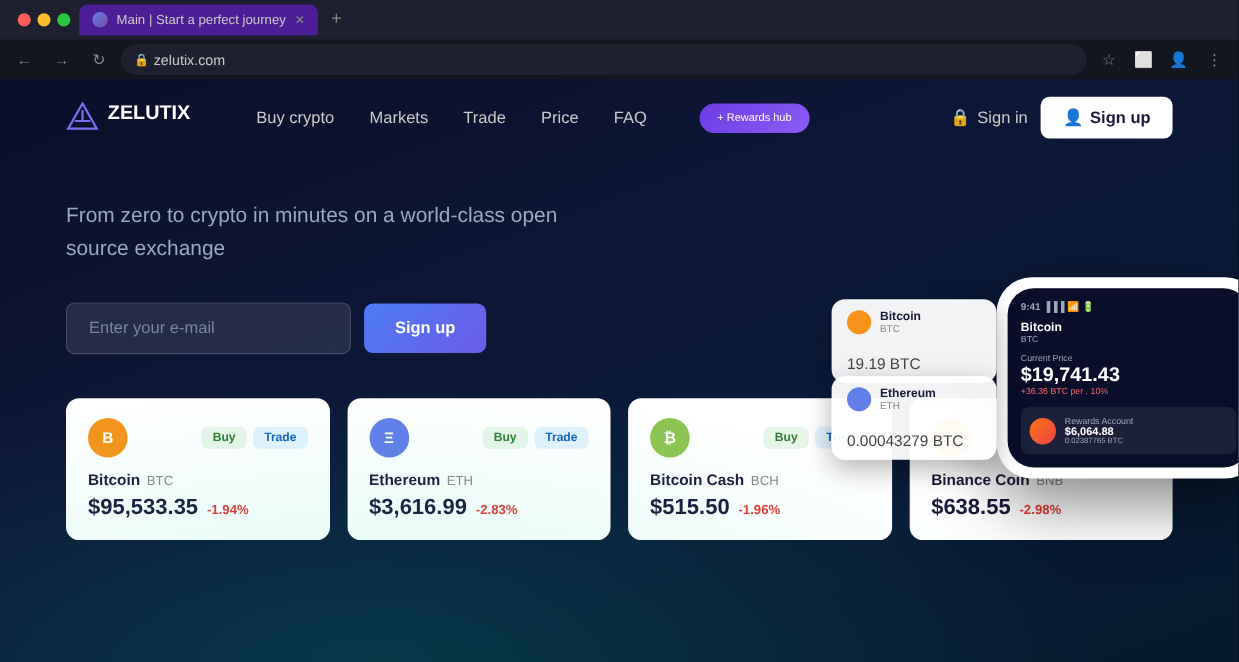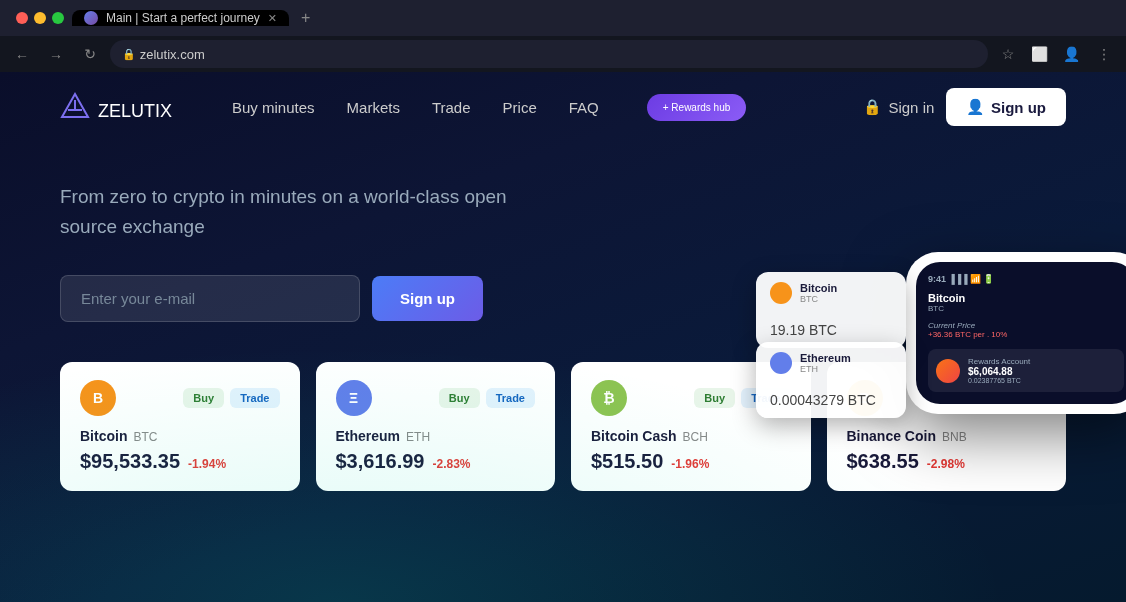--- a/index.html
+++ b/index.html
@@ -1,63 +1,63 @@
 <!DOCTYPE html>
 <html><head>
   <meta charset="utf-8">
   <style>
     * { margin: 0; padding: 0; box-sizing: border-box; }
     body { font-family: -apple-system, BlinkMacSystemFont, 'Segoe UI', sans-serif; background: #0a0e1a; color: #fff; width: 1126px; height: 602px; overflow: hidden; }
 
     
     .browser-chrome { background: #1e2030; height: 72px; }
     .browser-tabs { display: flex; align-items: center; height: 36px; background: #1e2030; padding: 0 8px; }
-    .browser-tab { display: flex; align-items: center; gap: 8px; background: #000000; border-radius: 8px 8px 0 0; padding: 0 12px; height: 16px; font-size: 12px; color: #ccc; min-width: 180px; }
+    .browser-tab { display: flex; align-items: center; gap: 8px; background: #4c1d95; border-radius: 8px 8px 0 0; padding: 0 12px; height: 28px; font-size: 12px; color: #ccc; min-width: 180px; }
     .browser-tab-icon { width: 14px; height: 14px; border-radius: 50%; background: linear-gradient(135deg, #667eea, #764ba2); }
     .browser-tab-close { margin-left: auto; cursor: pointer; color: #888; font-size: 11px; }
     .browser-tab-new { margin-left: 4px; background: none; border: none; color: #888; font-size: 16px; cursor: pointer; padding: 4px 8px; }
     .browser-controls { display: flex; align-items: center; height: 36px; padding: 0 8px; gap: 6px; background: #13161f; }
     .browser-btn { width: 28px; height: 28px; border-radius: 50%; background: none; border: none; color: #888; cursor: pointer; display: flex; align-items: center; justify-content: center; font-size: 14px; }
     .browser-url-bar { flex: 1; background: #1e2030; border: none; border-radius: 20px; height: 28px; padding: 0 12px; color: #ccc; font-size: 13px; display: flex; align-items: center; }
     .url-lock { font-size: 11px; margin-right: 4px; color: #888; }
     .url-text { font-size: 13px; color: #ccc; }
     .browser-right-btns { display: flex; gap: 4px; }
 
     
     .website { height: 530px; overflow: hidden; background: linear-gradient(160deg, #0a0e2a 0%, #0d1535 30%, #0a1a3a 60%, #051a2e 100%); position: relative; }
 
     
     .navbar { display: flex; align-items: center; padding: 0 60px; height: 70px; position: relative; z-index: 10; }
-    .logo { display: flex; align-items: flex-end; gap: 8px; text-decoration: none; color: #fff; font-weight: 400; font-size: 18px; }
+    .logo { display: flex; align-items: flex-start; gap: 8px; text-decoration: none; color: #fff; font-weight: 700; font-size: 18px; }
     .logo-icon { width: 30px; height: 30px; }
     .nav-links { display: flex; align-items: center; gap: 32px; margin-left: 60px; }
     .nav-link { color: #ccc; text-decoration: none; font-size: 15px; cursor: pointer; }
     .rewards-btn { background: linear-gradient(135deg, #6c3ce3, #8b5cf6); color: #fff; border: none; border-radius: 20px; padding: 8px 16px; font-size: 10px; cursor: pointer; margin-left: 16px; }
     .nav-right { margin-left: auto; display: flex; align-items: center; gap: 12px; }
     .signin-btn { background: none; border: none; color: #ccc; font-size: 15px; cursor: pointer; display: flex; align-items: center; gap: 6px; }
     .signup-btn { background: #fff; color: #1a1a3e; border: none; border-radius: 8px; padding: 10px 20px; font-size: 15px; font-weight: 600; cursor: pointer; display: flex; align-items: center; gap: 6px; }
 
     
     .hero { padding: 40px 60px 20px; position: relative; }
     .hero-content { max-width: 500px; }
     .hero-title { font-size: 46px; font-weight: 700; line-height: 1.15; color: #fff; margin-bottom: 20px; }
     .hero-subtitle { font-size: 19px; color: #9ab; line-height: 1.6; margin-bottom: 32px; }
     .hero-form { display: flex; gap: 12px; align-items: center; }
-    .email-input { background: rgba(255,255,255,0.1); border: 1px solid rgba(255,255,255,0.15); border-radius: 8px; padding: 14px 20px; color: #fff; font-size: 15px; width: 300px; outline: none; }
+    .email-input { background: rgba(255,255,255,0.1); border: 1px solid rgba(255,255,255,0.15); border-radius: 8px; padding: 14px 20px; color: #fff; font-size: 15px; width: 259px; outline: none; }
     .email-input::placeholder { color: #789; }
     .signup-hero-btn { background: linear-gradient(135deg, #4c7cf7, #6c5ce7); color: #fff; border: none; border-radius: 8px; padding: 14px 28px; font-size: 15px; font-weight: 600; cursor: pointer; }
 
     
     .phone-mockup { position: absolute; right: 60px; top: 130px; width: 320px; }
     .phone-outer { background: #fff; border-radius: 32px; padding: 10px; box-shadow: 0 20px 60px rgba(0,0,0,0.5); width: 240px; margin-left: auto; }
     .phone-screen { background: #0a0e2a; border-radius: 24px; overflow: hidden; padding: 12px; }
     .phone-header { font-size: 9px; color: #9ab; margin-bottom: 8px; font-weight: bold; }
     .phone-coin-name { font-size: 11px; font-weight: 600; color: #fff; }
     .phone-coin-sub { font-size: 8px; color: #9ab; }
-    .phone-price-label { font-size: 8px; color: #9ab; margin-top: 8px; font-style: italic; }
+    .phone-price-label { font-size: 8px; color: #9ab; margin-top: 8px; }
     .phone-price { font-size: 18px; font-weight: 700; color: #fff; }
     .phone-change { font-size: 8px; color: #f66; }
     .phone-rewards-card { background: rgba(255,255,255,0.08); border-radius: 8px; padding: 8px; margin-top: 10px; display: flex; align-items: center; gap: 8px; }
     .phone-rewards-icon { width: 24px; height: 24px; background: linear-gradient(135deg, #f97316, #ef4444); border-radius: 50%; flex-shrink: 0; }
     .phone-rewards-label { font-size: 8px; color: #9ab; }
     .phone-rewards-value { font-size: 10px; color: #fff; font-weight: 600; }
 
     
     .floating-card { position: absolute; background: rgba(255,255,255,0.95); border-radius: 12px; padding: 10px 14px; box-shadow: 0 8px 24px rgba(0,0,0,0.3); }
     .floating-card-1 { left: 10px; top: 20px; width: 150px; }
@@ -142,21 +142,21 @@
   <nav class="navbar">
     <a class="logo">
       <svg class="logo-icon" viewBox="0 0 30 30">
         <polygon points="15,2 28,25 2,25" fill="none" stroke="#7c6fef" stroke-width="2"></polygon>
         <line x1="8" y1="18" x2="22" y2="18" stroke="#7c6fef" stroke-width="2"></line>
         <line x1="15" y1="8" x2="15" y2="18" stroke="#7c6fef" stroke-width="2"></line>
       </svg>
       <span>ZELUTIX</span>
     </a>
     <div class="nav-links">
-      <a class="nav-link">Buy minutes</a>
+      <a class="nav-link">Buy crypto</a>
       <a class="nav-link">Markets</a>
       <a class="nav-link">Trade</a>
       <a class="nav-link">Price</a>
       <a class="nav-link">FAQ</a>
       <button class="rewards-btn">+ Rewards hub</button>
     </div>
     <div class="nav-right">
       <button class="signin-btn">
         <span>🔒</span>
         <span>Sign in</span>
@@ -204,20 +204,21 @@
             <span>0.00043279 BTC</span>
           </div>
         </div>
 
         <div class="phone-outer" style="margin-left:160px; margin-top: -20px;">
           <div class="phone-screen">
             <div class="phone-header">9:41 ▐▐▐ 📶 🔋</div>
             <div class="phone-coin-name">Bitcoin</div>
             <div class="phone-coin-sub">BTC</div>
             <div class="phone-price-label">Current Price</div>
+            <div class="phone-price">$19,741.43</div>
             <div class="phone-change">+36.36 BTC per . 10%</div>
             <div class="phone-rewards-card">
               <div class="phone-rewards-icon"></div>
               <div>
                 <div class="phone-rewards-label">Rewards Account</div>
                 <div class="phone-rewards-value">$6,064.88</div>
                 <div style="font-size:7px;color:#9ab;">0.02387765 BTC</div>
               </div>
             </div>
           </div>

